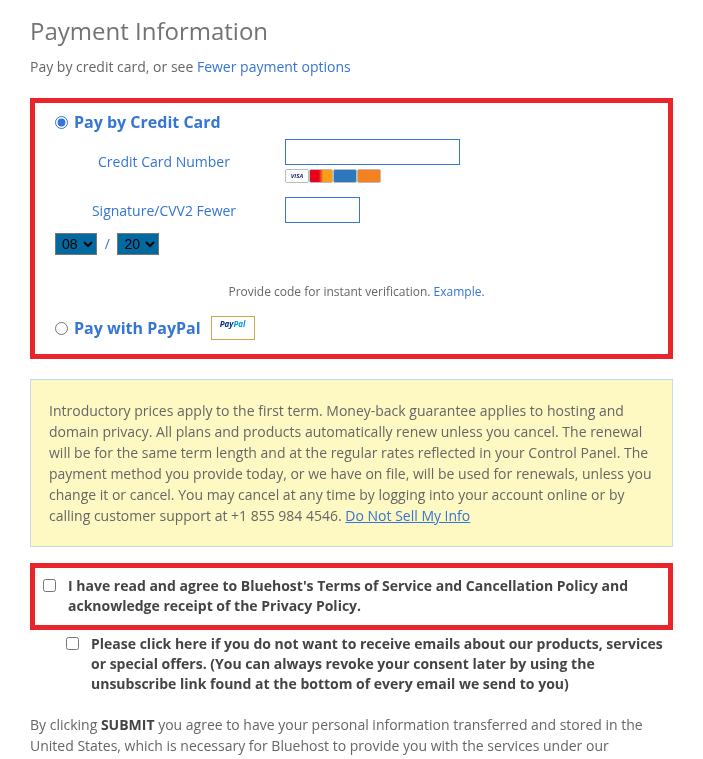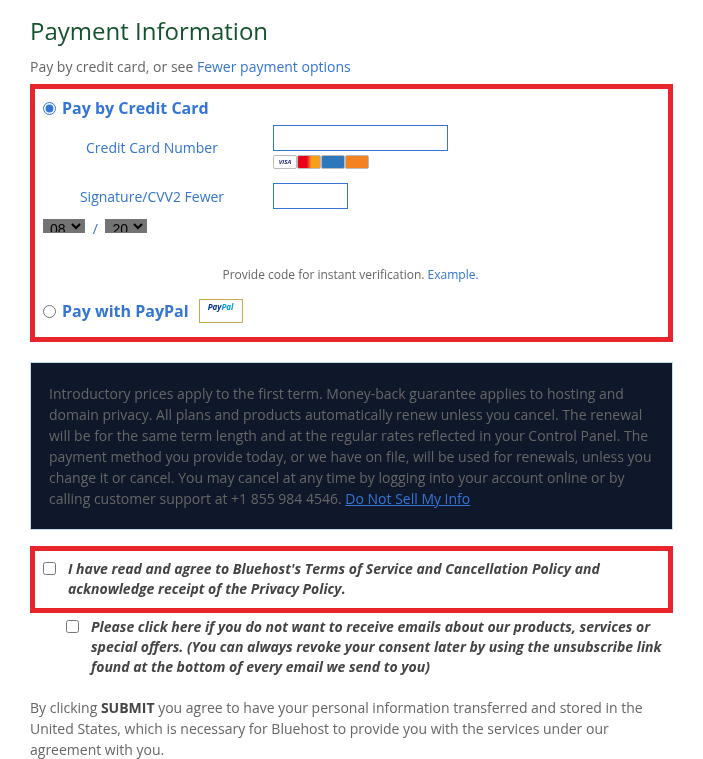--- a/index.html
+++ b/index.html
@@ -5,30 +5,30 @@
   * { box-sizing: border-box; margin: 0; padding: 0; }
   body {
     font-family: "Open Sans", Arial, sans-serif;
     background: #fff;
     width: 703px;
     padding: 14px 30px 30px 30px;
     color: #555;
     font-size: 14px;
   }
   .title {
-    color: #14532d;
+    color: #737373;
     font-size: 24px;
     font-weight: 400;
     margin-bottom: 10px;
   }
-  .subline { color: #666; font-size: 14px; margin-bottom: 8px; }
+  .subline { color: #666; font-size: 14px; margin-bottom: 22px; }
   .link { color: #3575d3; text-decoration: none; cursor: pointer; }
   .highlight-box {
     border: 5px solid #e8252a;
-    padding: 8px 10px 10px 8px;
+    padding: 8px 10px 10px 20px;
     margin-bottom: 0;
   }
   .radio-row { display: flex; align-items: center; gap: 6px; margin-bottom: 4px; }
   .radio-label {
     color: #3575d3;
     font-weight: 700;
     font-size: 16px;
   }
   input[type="radio"] { accent-color: #3575d3; }
   .form-row {
@@ -69,25 +69,25 @@
     display: flex; align-items:center; justify-content:center;
     font-size: 6px; font-weight:bold;
     border-radius:2px;
     background:#fff;
   }
   .visa { color:#1a1f71; font-style:italic;}
   .mc { background: linear-gradient(90deg,#eb001b 40%,#f79e1b 60%); }
   .amex { background:#2e77bb; color:#fff;}
   .disc { background:#f58220; color:#fff;}
   .select-box {
-    height: 14px;
+    height: 22px;
     border: 1px solid #767676;
     font-size: 14px;
     padding: 0 2px;
-    background: #737373;
+    background: #0369a1;
   }
   .slash { color:#3575d3; margin:0 4px;}
   .verify-line {
     text-align: center;
     margin: 28px 0 16px 0;
     color: #666;
     font-size: 12px;
   }
   .paypal-badge {
     display:inline-block;
@@ -99,21 +99,21 @@
     font-weight:bold;
     color:#003087;
     text-align:center;
     line-height:14px;
     vertical-align:middle;
     margin-left:4px;
   }
   .paypal-badge span.pal{ color:#009cde;}
   .info-box {
     border: 1px solid #c3dcec;
-    background: #0f172a;
+    background: #fef9c3;
     padding: 20px 18px;
     color: #666;
     font-size: 14px;
     line-height: 1.5;
     margin: 20px 0 16px 0;
   }
   .agree-block {
     border: 5px solid #e8252a;
     padding: 4px 8px 4px 8px;
     margin-bottom: 0;
@@ -123,21 +123,21 @@
     align-items:flex-start;
     gap: 12px;
     padding: 4px 0;
     color:#555;
     line-height:1.45;
   }
   .check-row input[type=checkbox]{
     margin-top:3px;
   }
   .check-row.indent { padding-left: 36px; }
-  .agree-text b, .email-text b { font-weight:700; color:#444;font-style:italic;}
+  .agree-text b, .email-text b { font-weight:700; color:#444;}
   .footer-text{
     color:#666;
     line-height:1.5;
     margin-top:16px;
   }
   .footer-text b{color:#444;}
   .underline{ text-decoration:underline;}
 </style>
 </head>
 <body>

